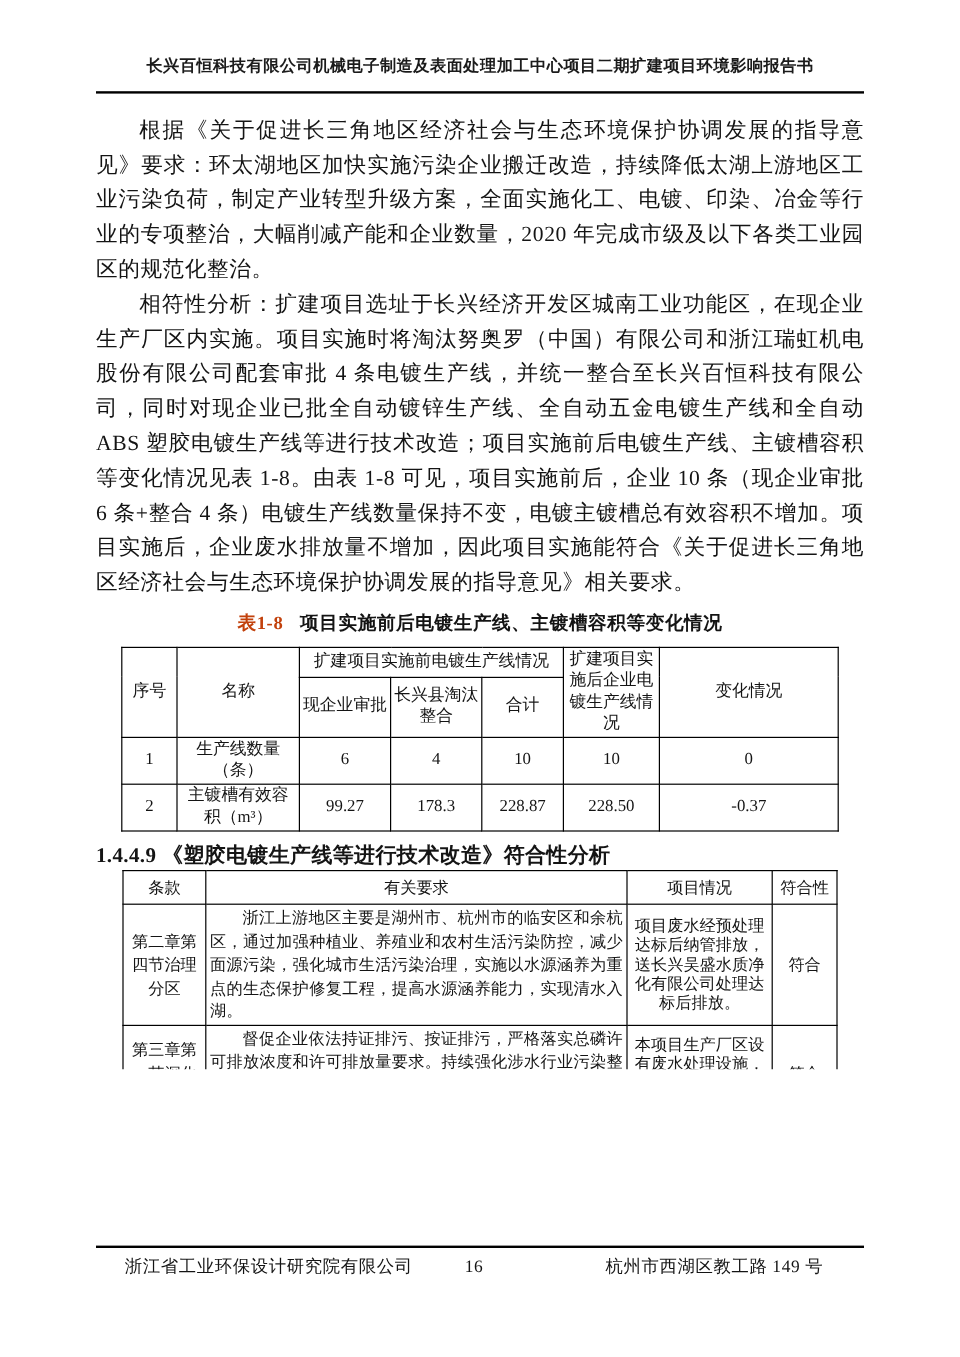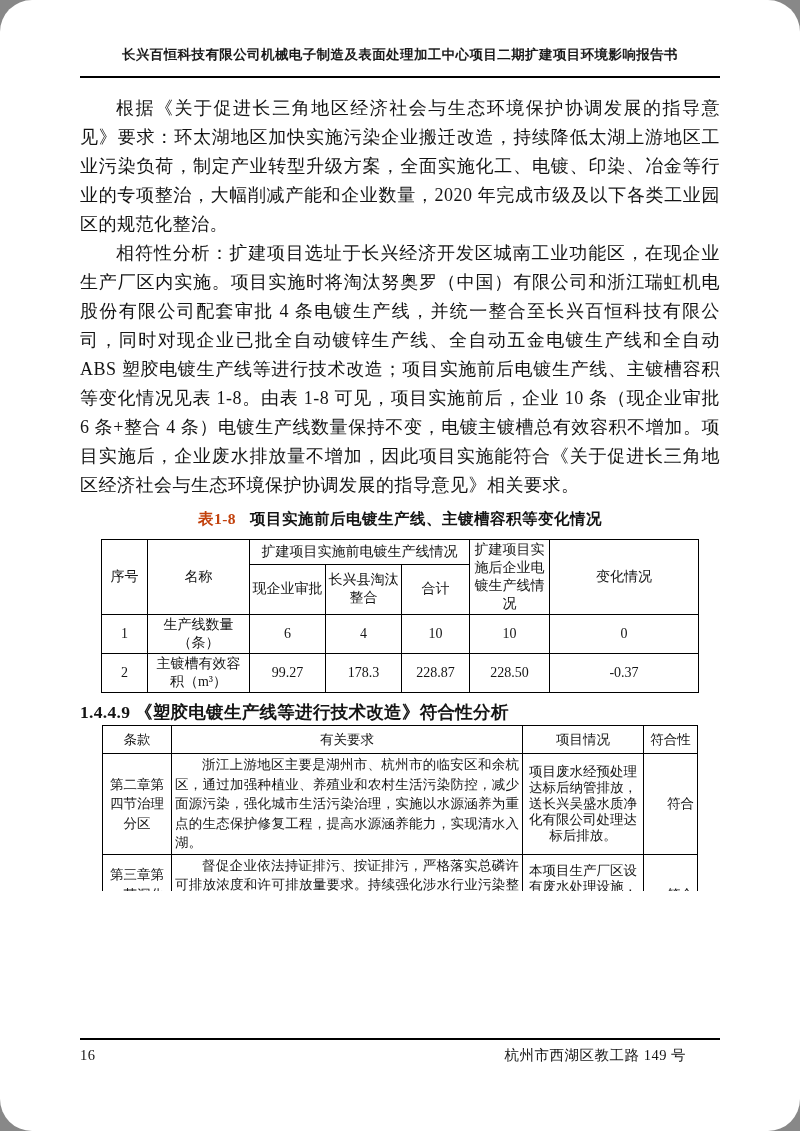--- a/index.html
+++ b/index.html
@@ -6,21 +6,20 @@
   html, body { background: #888; }
   .page {
     position: relative;
     width: 800px;
     height: 1131px;
     margin: 0 auto;
     background: #ffffff;
     font-family: "Liberation Serif", "DejaVu Serif", serif;
     color: #141414;
     overflow: hidden;
-    border-radius: 32px;
   }
   .content { padding: 46px 80px 0 80px; }
 
   
   .doc-title {
     text-align: center;
     font-size: 13.5px;
     font-weight: bold;
     letter-spacing: 0.4px;
     color: #1b1b1b;
@@ -79,21 +78,21 @@
   .t9 { width: 595px; font-size: 13.5px; }
   .t9 td {
     border: 1px solid #000;
     vertical-align: middle;
     padding: 1px 3px;
   }
   .t9 .hrow td { height: 28px; text-align: center; }
   .t9 .cell-clause { text-align: center; line-height: 19.5px; }
   .t9 .cell-req    { text-align: justify; text-indent: 2em; line-height: 19.5px; }
   .t9 .cell-proj   { text-align: center; line-height: 16px; }
-  .t9 .cell-conf   { text-align: right; }
+  .t9 .cell-conf   { text-align: center; }
   .t9 .row-cut td  { border-bottom: none; }
   .t9 .row1 td { height: 79px; }
 
   
   .footer {
     position: absolute;
     left: 80px;
     right: 80px;
     top: 1038px;
     border-top: 2.5px solid #000;
@@ -201,16 +200,17 @@
             <td class="cell-proj">本项目生产厂区设有废水处理设施，生产废水经预处理达标后</td>
             <td class="cell-conf">符合</td>
           </tr>
         </tbody>
       </table>
     </div>
 
   </div>
 
   <div class="footer">
+    <span class="f-left">浙江省工业环保设计研究院有限公司</span>
     <span class="f-mid">16</span>
     <span class="f-right">杭州市西湖区教工路 149 号</span>
   </div>
 </div>
 
 </body></html>

